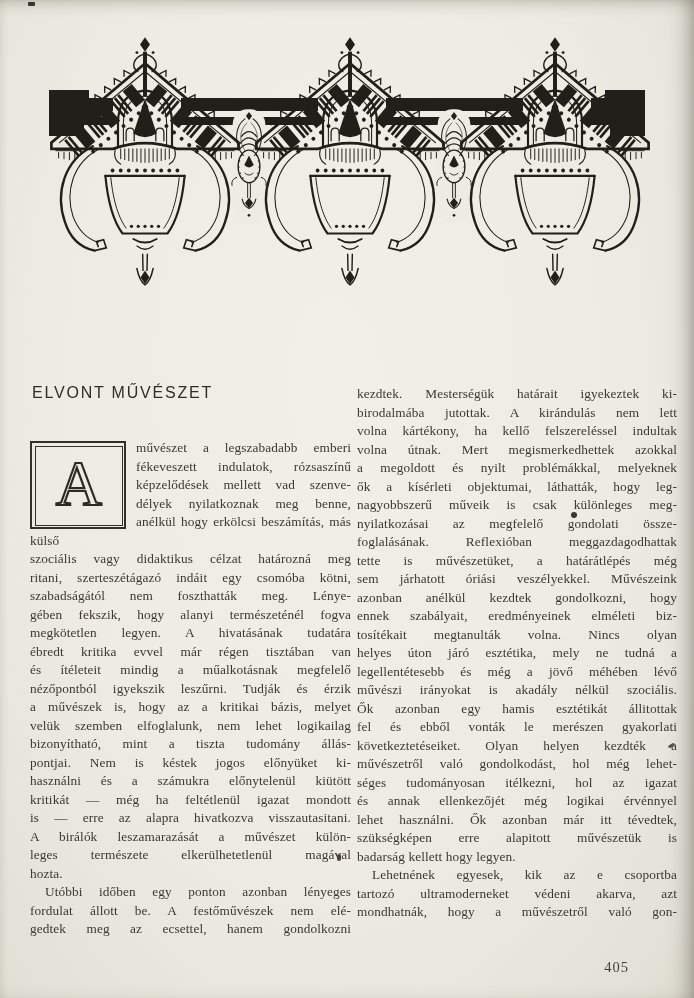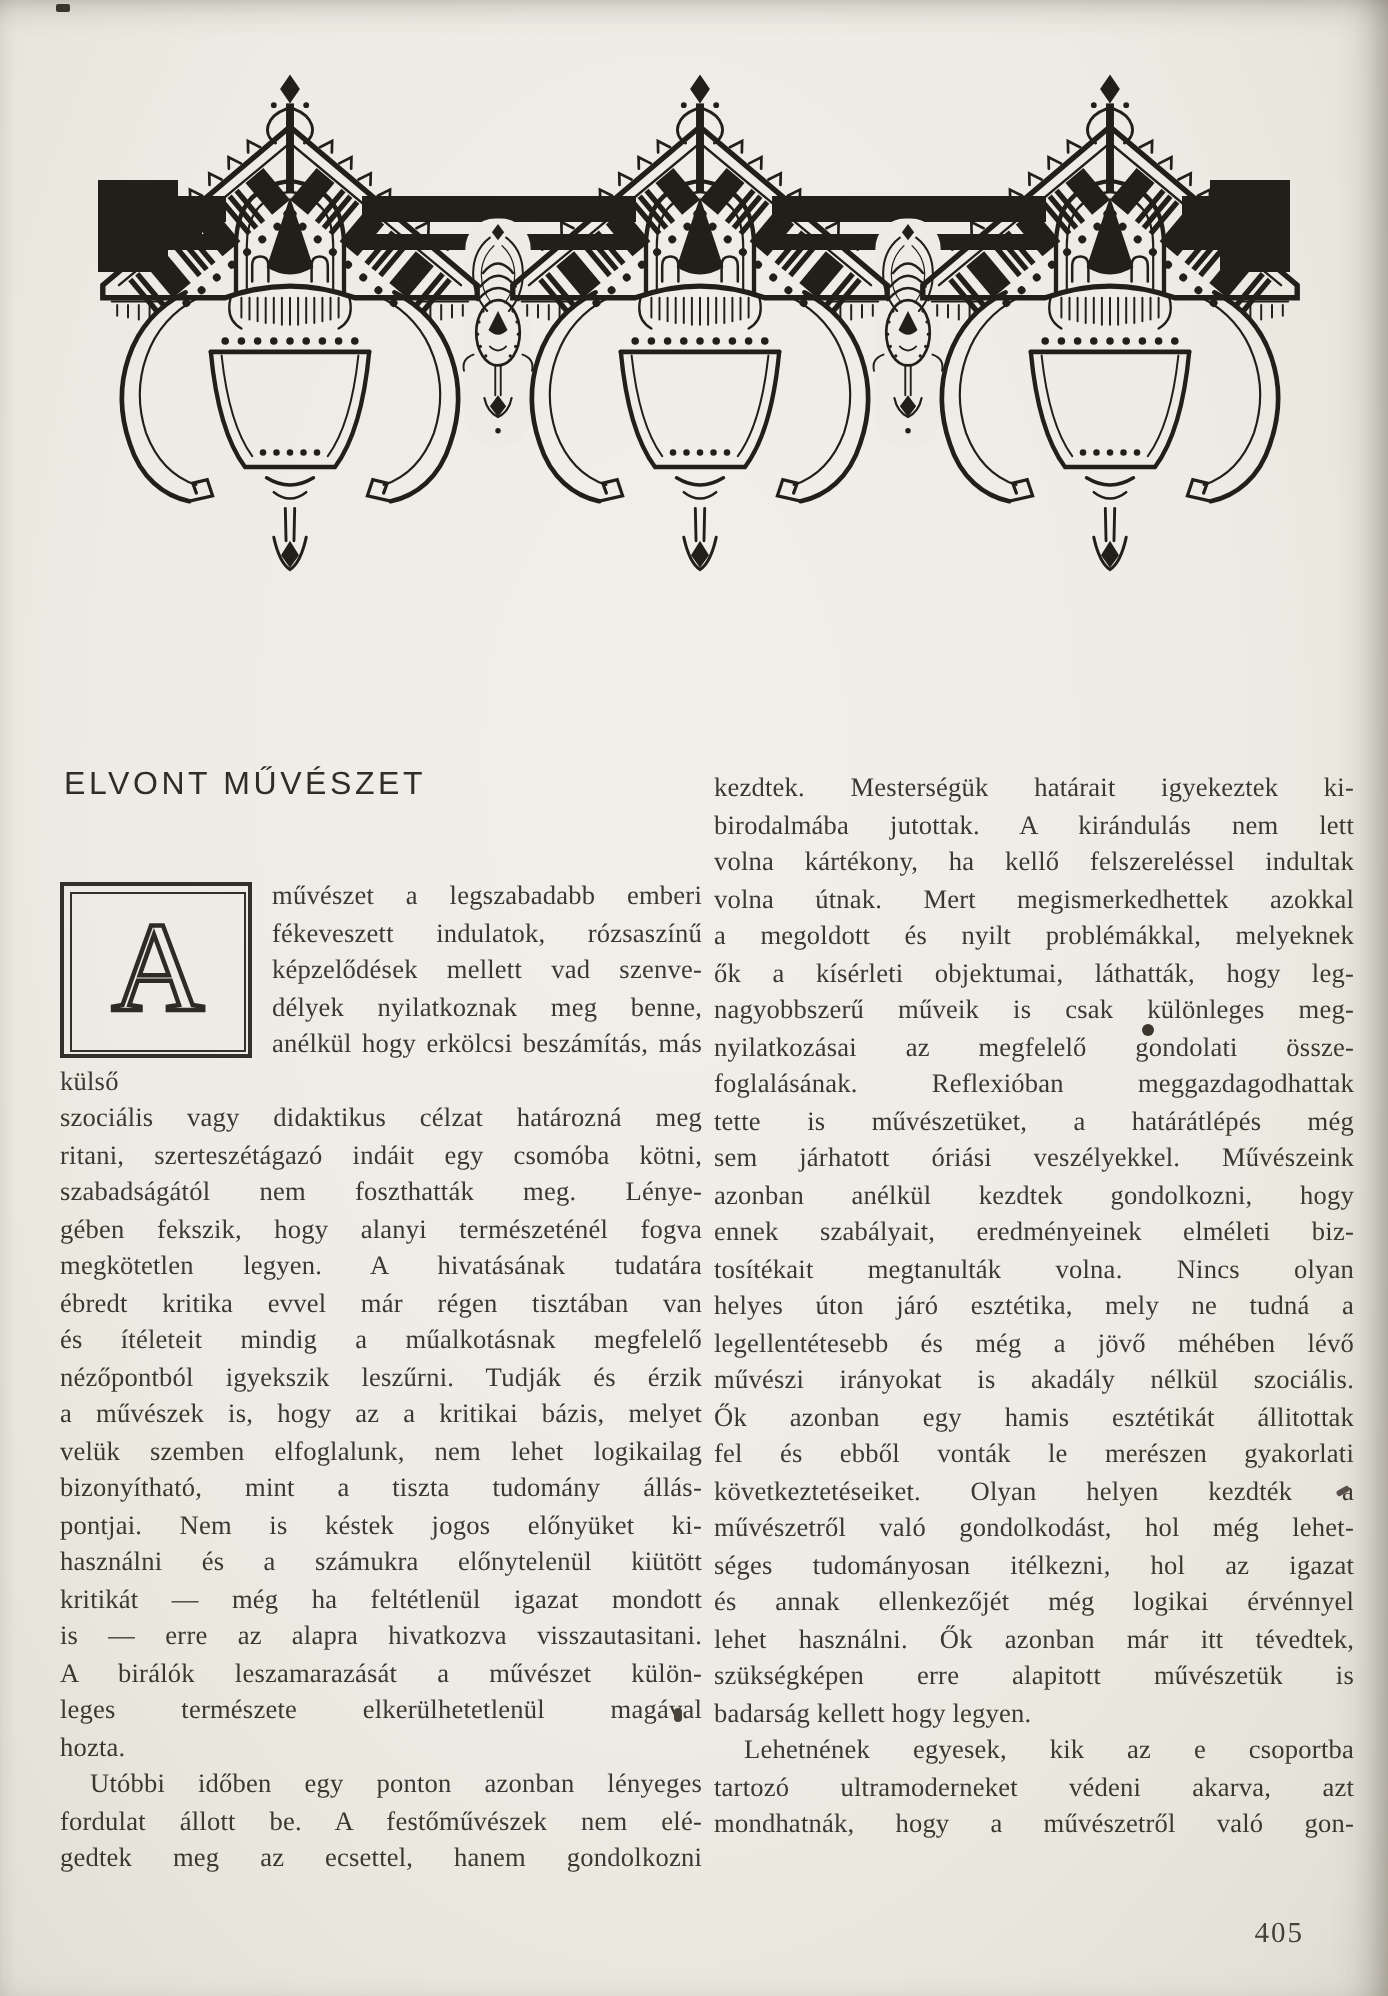--- a/index.html
+++ b/index.html
@@ -40,21 +40,21 @@
   }
   .dropcap .inner{
     width:100%;height:100%;border:1.3px solid #33302a;
     display:flex;align-items:center;justify-content:center;
   }
   .dropcap .glyph{
     font-family:"Liberation Serif", serif;font-size:64px;line-height:1;
     color:transparent;-webkit-text-stroke:2.2px #2e2b26;transform:translateY(-2px);
   }
   .pagenum{
-    position:absolute;left:374px;top:959px;width:320px;
+    position:absolute;left:351px;top:959px;width:320px;
     text-align:right;padding-right:42px;box-sizing:border-box;
     font-size:14.5px;color:#45413a;letter-spacing:1px;
   }
   .speck{position:absolute;background:#3a362e;border-radius:50%;}
   .speck.s1{left:571px;top:512px;width:6px;height:6px;}
   .speck.s2{left:668px;top:744px;width:7px;height:3px;border-radius:2px;transform:rotate(-30deg);background:#55504a;}
   .speck.s3{left:337px;top:854px;width:4px;height:7px;border-radius:2px;background:#474339;}
   .speck.s4{left:28px;top:2px;width:7px;height:4px;border-radius:1px;background:#3a362e;}
 </style>
 </head>

